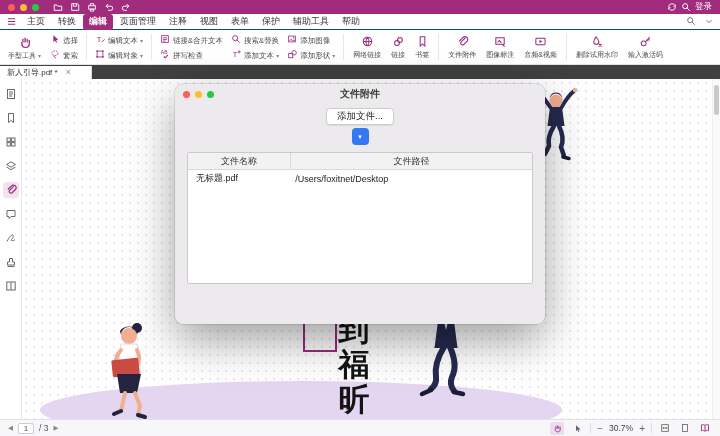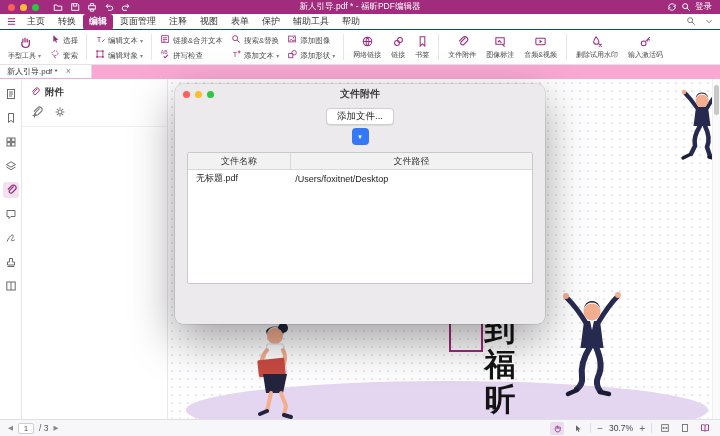--- a/index.html
+++ b/index.html
@@ -28,21 +28,21 @@
   .toolbar { height:35px; display:flex; align-items:center; padding:0 4px; gap:2px; border-bottom:1px solid #E6E3E8; flex:none; color:#9C2B7F; }
   .tb-big { display:flex; flex-direction:column; align-items:center; justify-content:center; gap:1px; padding:1px 4px; border-radius:3px; }
   .tb-big .lbl { font-size:7px; color:#4a4a4a; white-space:nowrap; line-height:8px; }
   .tb-col { display:flex; flex-direction:column; gap:3px; }
   .tb-small { display:flex; align-items:flex-end; gap:3px; padding:0 3px; border-radius:3px; }
   .tb-small .lbl { font-size:7.5px; color:#4a4a4a; white-space:nowrap; }
   .caret { font-size:6px; color:#8a8a8a; line-height:6px; }
   .tb-div { width:1px; height:26px; background:#E8E5EA; margin:0 3px; flex:none; }
 
   
-  .tabbar { height:14px; background:#f9a8d4; display:flex; align-items:flex-start; flex:none; }
+  .tabbar { height:14px; background:#404040; display:flex; align-items:center; flex:none; }
   .doc-tab { height:13px; min-width:92px; background:#fff; display:flex; align-items:center; gap:8px; padding:0 7px; font-size:8px; color:#333; border-right:1px solid #DFDAE2; }
   .tab-close { color:#888; font-size:9px; line-height:9px; }
 
   
   .main { flex:1; display:flex; min-height:0; }
   .iconstrip { width:22px; border-right:1px solid #E9E6EB; display:flex; flex-direction:column; align-items:center; padding-top:7px; gap:8px; color:#6A6A6A; flex:none; }
   .strip-btn { width:16px; height:16px; display:flex; align-items:center; justify-content:center; border-radius:3px; }
   .strip-btn.active { background:#F2E2EE; color:#9C2B7F; }
   .sidepanel { width:146px; border-right:1px solid #E9E6EB; background:#fff; flex:none; }
   .panel-head { display:flex; align-items:center; gap:5px; padding:7px 8px 4px; font-size:9.5px; color:#333; font-weight:bold; }
@@ -126,21 +126,20 @@
             <path d="M5 2.5L2.5 5 5 7.5"></path>
           </svg>
         </span>
       <span>
           <svg width="10" height="10" viewBox="0 0 12 12" fill="none" stroke="currentColor" stroke-width="1.2">
             <path d="M9 5H4a2.5 2.5 0 000 5h3"></path>
             <path d="M7 2.5L9.5 5 7 7.5"></path>
           </svg>
         </span>
     </div>
-    <div class="win-title">新人引导.pdf * - 福昕PDF编辑器</div>
     <div class="tright">
       <span>
           <svg width="10" height="10" viewBox="0 0 12 12" fill="none" stroke="currentColor" stroke-width="1.1">
             <path d="M10 6a4 4 0 01-7.4 2M2 6a4 4 0 017.4-2"></path>
             <path d="M2 9V6.8h2.2M10 3v2.2H7.8"></path>
           </svg>
         </span>
       <span>
           <svg width="10" height="10" viewBox="0 0 12 12" fill="none" stroke="currentColor" stroke-width="1.2">
             <circle cx="5" cy="5" r="3"></circle>
@@ -386,38 +385,20 @@
           </svg>
         </span>
       <span class="strip-btn">
           <svg width="12" height="12" viewBox="0 0 12 12" fill="none" stroke="currentColor" stroke-width="1">
             <rect x="1.8" y="2" width="8.4" height="8"></rect>
             <path d="M6 2v8"></path>
           </svg>
         </span>
     </div>
 
-    <div class="sidepanel">
-      <div class="panel-head">
-        <span><svg width="10" height="10" viewBox="0 0 12 12" fill="none" stroke="#9C2B7F" stroke-width="1.2">
-              <path d="M8.6 2.4L4.7 6.3a1.7 1.7 0 002.4 2.4l3.2-3.2a2.6 2.6 0 00-3.7-3.7L2.9 5.5"></path>
-            </svg></span>
-        <span>附件</span>
-      </div>
-      <div class="panel-tools">
-        <span><svg width="12" height="12" viewBox="0 0 12 12" fill="none" stroke="currentColor" stroke-width="1.1">
-              <path d="M8.6 2.4L4.7 6.3a1.7 1.7 0 002.4 2.4l3.2-3.2a2.6 2.6 0 00-3.7-3.7L2.9 5.5"></path>
-              <path d="M1.5 9.5h4M3.5 7.5v4" stroke-width="1.2"></path>
-            </svg></span>
-        <span><svg width="12" height="12" viewBox="0 0 12 12" fill="none" stroke="currentColor" stroke-width="1.1">
-              <circle cx="6" cy="6" r="2"></circle>
-              <path d="M6 1.5v1.6M6 8.9v1.6M1.5 6h1.6M8.9 6h1.6M2.8 2.8l1.1 1.1M8.1 8.1l1.1 1.1M9.2 2.8L8.1 3.9M3.9 8.1L2.8 9.2"></path>
-            </svg></span>
-      </div>
-    </div>
 
     <div class="docarea">
       <div class="ground"></div>
 
       <svg class="fig" style="left:68px; top:242px;" width="80" height="102" viewBox="0 0 80 102">
         <circle cx="47" cy="7" r="5" fill="#23253F"></circle>
         <circle cx="39" cy="15" r="8" fill="#F2AE8F"></circle>
         <path d="M31 14a8 8 0 0116 0l1-4c-3-6-15-6-18 0z" fill="#23253F"></path>
         <path d="M31 23h16l4 30H27z" fill="#FFFFFF" stroke="#D8D8E2" stroke-width="1"></path>
         <path d="M31 29C26 35 24 41 28 46" stroke="#F2AE8F" stroke-width="4" fill="none" stroke-linecap="round"></path>

